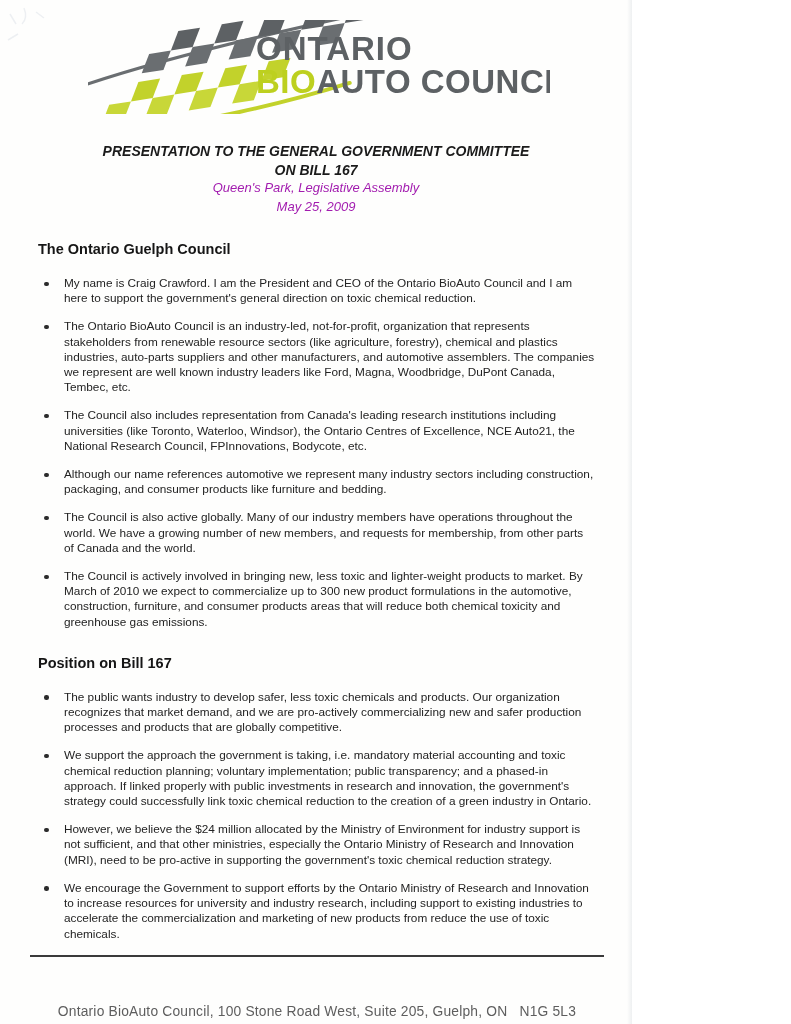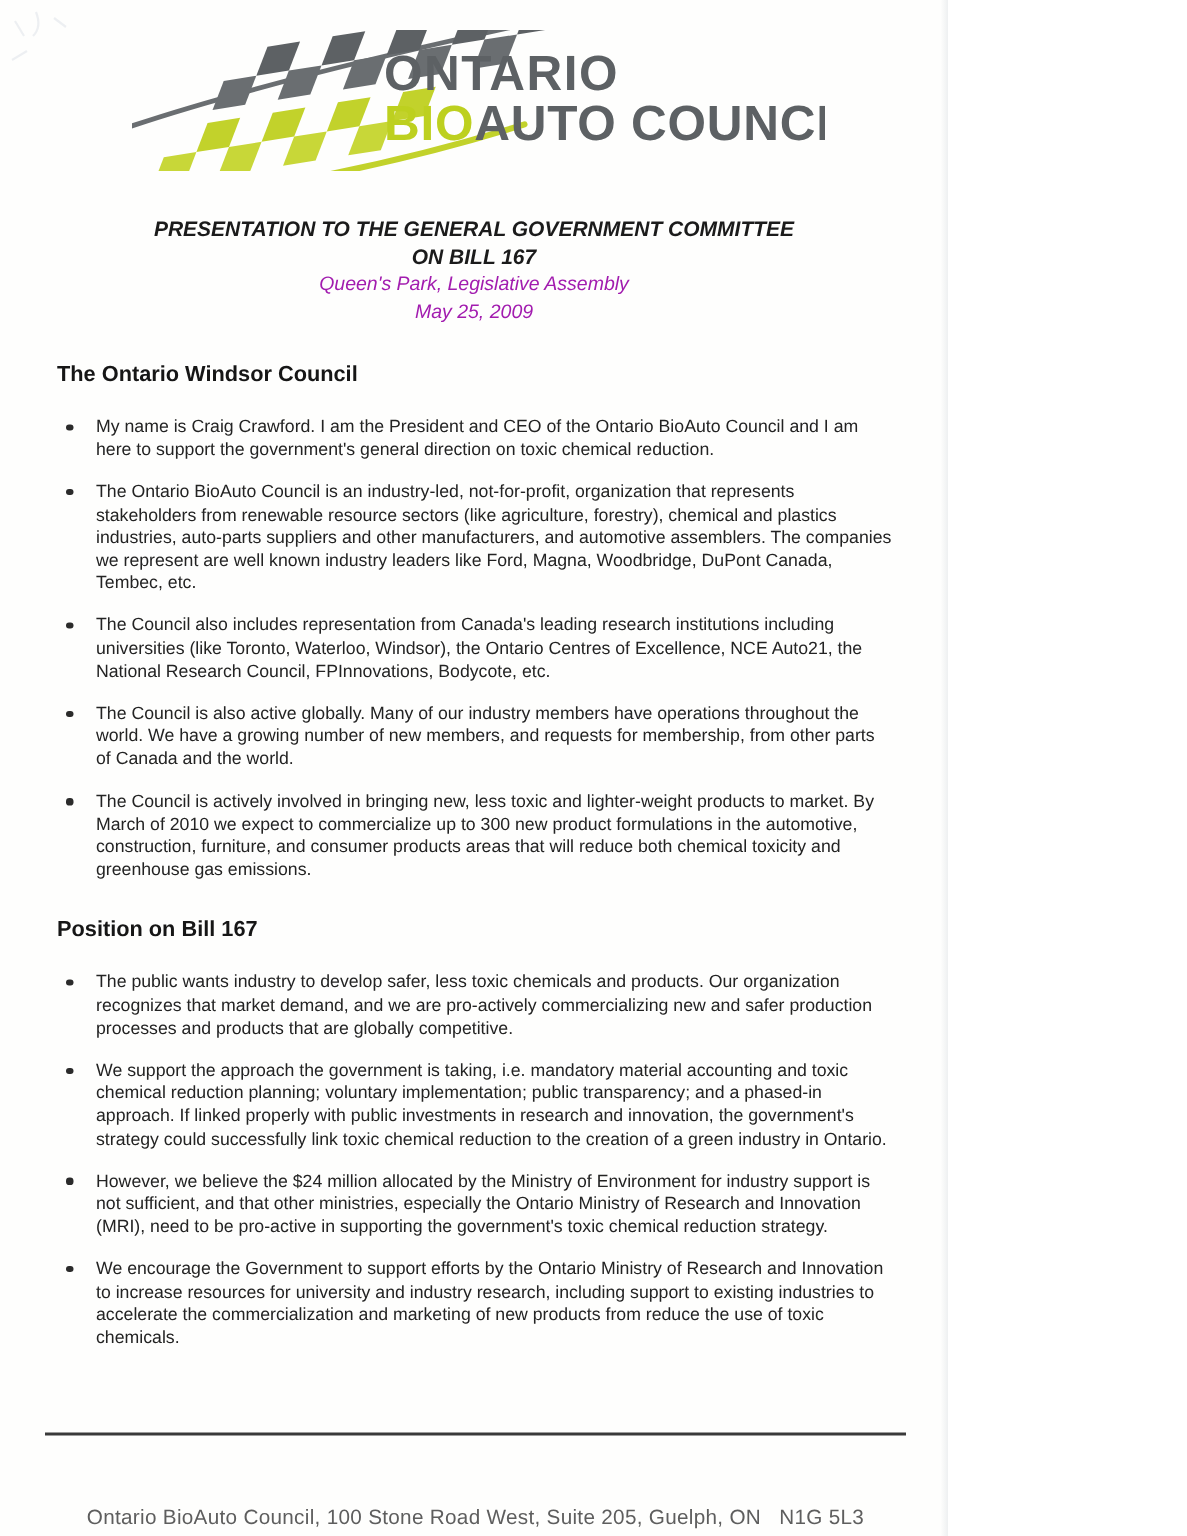--- a/index.html
+++ b/index.html
@@ -107,25 +107,26 @@
 
   <div class="title-block">
     <div class="title-line-bold">PRESENTATION TO THE GENERAL GOVERNMENT COMMITTEE</div>
     <div class="title-line-bold">ON BILL 167</div>
     <div class="title-line">Queen's Park, Legislative Assembly</div>
     <div class="title-line">May 25, 2009</div>
   </div>
 
   <div class="content">
 
-    <div class="section-heading">The Ontario Windsor Council</div>
+    <div class="section-heading">The Ontario Guelph Council</div>
     <ul class="bullets">
       <li><span class="bullet-dot"></span><span>My name is Craig Crawford. I am the President and CEO of the Ontario BioAuto Council and I am here to support the government's general direction on toxic chemical reduction.</span></li>
       <li><span class="bullet-dot"></span><span>The Ontario BioAuto Council is an industry-led, not-for-profit, organization that represents stakeholders from renewable resource sectors (like agriculture, forestry), chemical and plastics industries, auto-parts suppliers and other manufacturers, and automotive assemblers. The companies we represent are well known industry leaders like Ford, Magna, Woodbridge, DuPont Canada, Tembec, etc.</span></li>
       <li><span class="bullet-dot"></span><span>The Council also includes representation from Canada's leading research institutions including universities (like Toronto, Waterloo, Windsor), the Ontario Centres of Excellence, NCE Auto21, the National Research Council, FPInnovations, Bodycote, etc.</span></li>
+      <li><span class="bullet-dot"></span><span>Although our name references automotive we represent many industry sectors including construction, packaging, and consumer products like furniture and bedding.</span></li>
       <li><span class="bullet-dot"></span><span>The Council is also active globally. Many of our industry members have operations throughout the world. We have a growing number of new members, and requests for membership, from other parts of Canada and the world.</span></li>
       <li><span class="bullet-dot"></span><span>The Council is actively involved in bringing new, less toxic and lighter-weight products to market. By March of 2010 we expect to commercialize up to 300 new product formulations in the automotive, construction, furniture, and consumer products areas that will reduce both chemical toxicity and greenhouse gas emissions.</span></li>
     </ul>
 
     <div class="section-heading">Position on Bill 167</div>
     <ul class="bullets">
       <li><span class="bullet-dot"></span><span>The public wants industry to develop safer, less toxic chemicals and products. Our organization recognizes that market demand, and we are pro-actively commercializing new and safer production processes and products that are globally competitive.</span></li>
       <li><span class="bullet-dot"></span><span>We support the approach the government is taking, i.e. mandatory material accounting and toxic chemical reduction planning; voluntary implementation; public transparency; and a phased-in approach. If linked properly with public investments in research and innovation, the government's strategy could successfully link toxic chemical reduction to the creation of a green industry in Ontario.</span></li>
       <li><span class="bullet-dot"></span><span>However, we believe the $24 million allocated by the Ministry of Environment for industry support is not sufficient, and that other ministries, especially the Ontario Ministry of Research and Innovation (MRI), need to be pro-active in supporting the government's toxic chemical reduction strategy.</span></li>
       <li><span class="bullet-dot"></span><span>We encourage the Government to support efforts by the Ontario Ministry of Research and Innovation to increase resources for university </span><span class="u">and</span><span> industry research, including support to existing industries to accelerate the commercialization and marketing of new products from reduce the use of toxic chemicals.</span></li>

